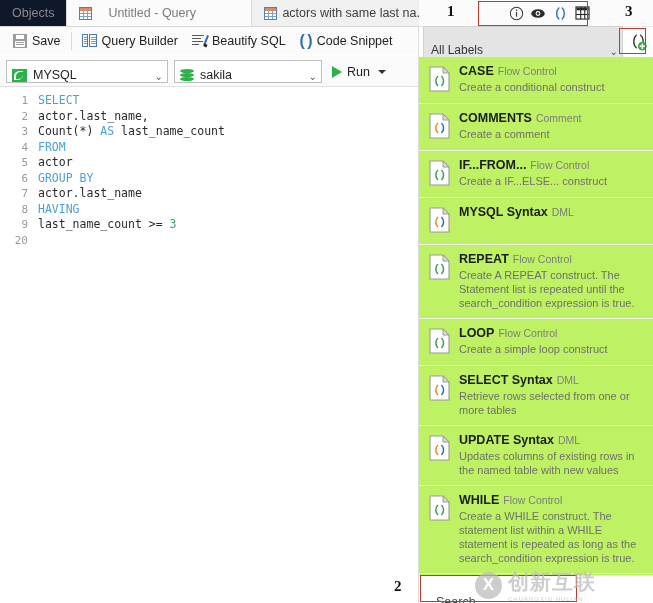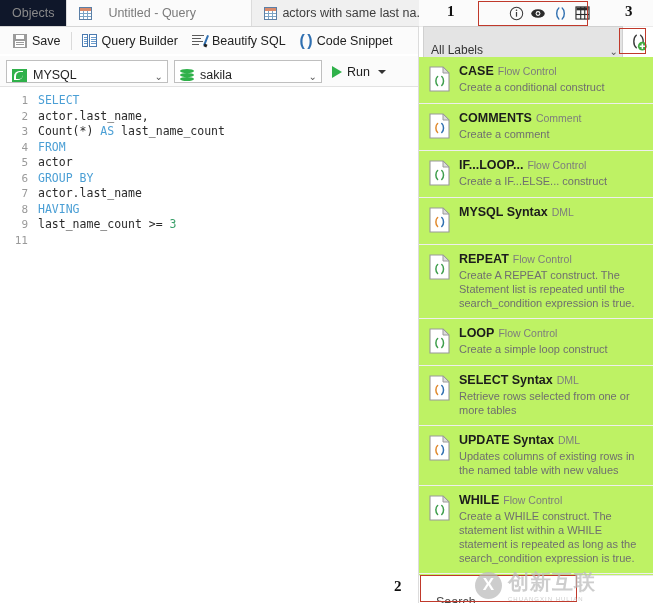--- a/index.html
+++ b/index.html
@@ -327,21 +327,21 @@
         </div>
         <div class="ln">
           <span class="num">8</span>
           <span class="txt"><span class="kw">HAVING</span></span>
         </div>
         <div class="ln">
           <span class="num">9</span>
           <span class="txt"><span>last_name_count &gt;= </span><span class="num-lit">3</span></span>
         </div>
         <div class="ln">
-          <span class="num">11</span>
+          <span class="num">20</span>
           <span class="txt"><span></span></span>
         </div>
       </div>
   </div>
 
   <div class="vsplit"></div>
 
   <div class="panel">
 
     <div class="panel-top">
@@ -418,21 +418,21 @@
           </div>
         </div>
         <div class="snip">
           <div class="doc"><svg width="22" height="26" viewBox="0 0 22 26">
               <path d="M1 1 H14 L20 7 V25 H1 Z" fill="#ffffff" stroke="#9a9a9a" stroke-width="1.1"></path>
               <path d="M14 1 L20 7 H14 Z" fill="#dcdcdc" stroke="#9a9a9a" stroke-width="1"></path>
               <path d="M8.6 10.5 C6.3 12.5 6.3 17.5 8.6 19.5" fill="none" stroke="#3f9e4d" stroke-width="1.5" stroke-linecap="round"></path>
               <path d="M12.8 10.5 C15.1 12.5 15.1 17.5 12.8 19.5" fill="none" stroke="#3f9e4d" stroke-width="1.5" stroke-linecap="round"></path>
             </svg></div>
           <div class="body">
-            <div class="t1"><span>IF...LOOP...</span><span class="cat">Flow Control</span></div>
+            <div class="t1"><span>IF...FROM...</span><span class="cat">Flow Control</span></div>
             <div class="t2">Create a IF...ELSE... construct</div>
           </div>
         </div>
         <div class="snip">
           <div class="doc"><svg width="22" height="26" viewBox="0 0 22 26">
               <path d="M1 1 H14 L20 7 V25 H1 Z" fill="#ffffff" stroke="#9a9a9a" stroke-width="1.1"></path>
               <path d="M14 1 L20 7 H14 Z" fill="#dcdcdc" stroke="#9a9a9a" stroke-width="1"></path>
               <path d="M8.6 10.5 C6.3 12.5 6.3 17.5 8.6 19.5" fill="none" stroke="#e08a2e" stroke-width="1.5" stroke-linecap="round"></path>
               <path d="M12.8 10.5 C15.1 12.5 15.1 17.5 12.8 19.5" fill="none" stroke="#2f6fb0" stroke-width="1.5" stroke-linecap="round"></path>
             </svg></div>

